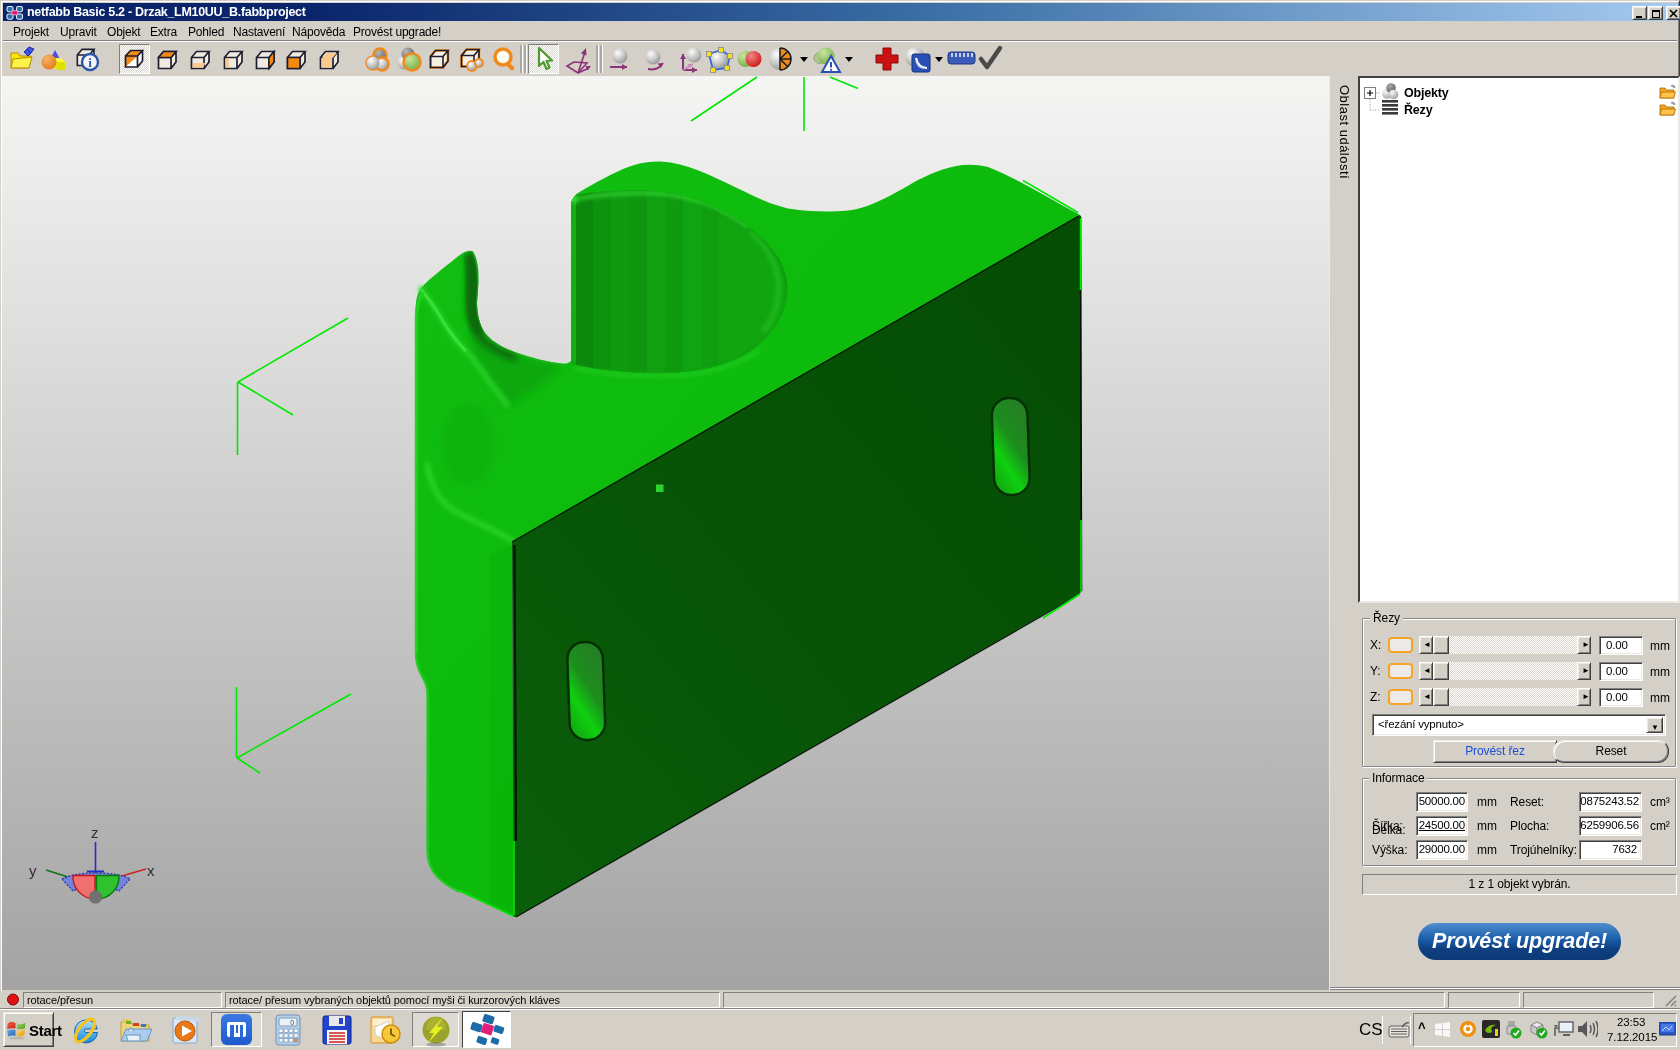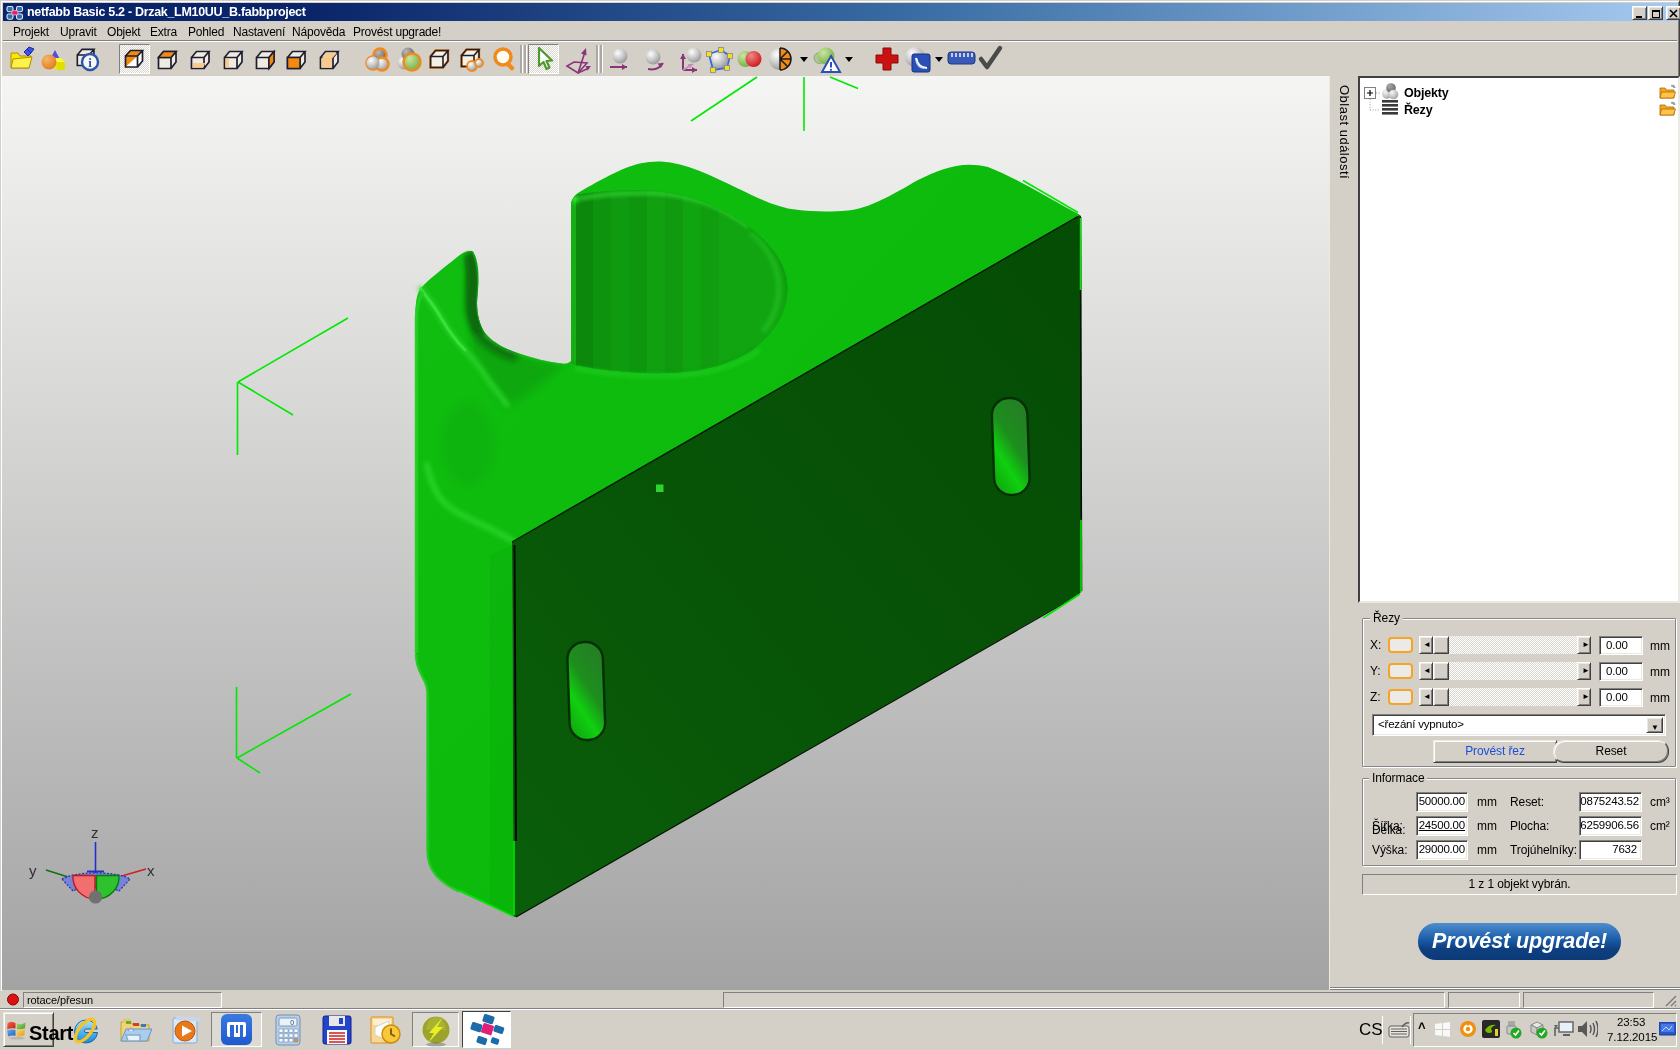--- a/index.html
+++ b/index.html
@@ -607,20 +607,21 @@
   <div class="abs" style="left:60px;top:320px;width:203px;height:37px;border-radius:18px;background:linear-gradient(#4E8FD0,#1B5CA8 45%,#0E3F80 70%,#0C3A78);text-align:center;line-height:36px;color:#fff;font-style:italic;font-weight:bold;font-size:21.5px;">Provést upgrade!</div>
 
   <div class="abs" style="left:-28px;top:384px;width:350px;height:3px;border-top:1px solid #808080;border-bottom:1px solid #808080;background:#fff;"></div>
 </div>
 
 <div id="statusbar" class="abs">
   <svg width="20" height="18" style="position:absolute;left:4px;top:0">
       <circle cx="9" cy="8.5" r="5.5" fill="#E01010" stroke="#701010" stroke-width="1"></circle>
     </svg>
   <div class="spanel" style="left:23px;width:199px;">rotace/přesun</div>
+  <div class="spanel" style="left:225px;width:495px;">rotace/ přesum vybraných objektů pomocí myši či kurzorových kláves</div>
   <div class="spanel" style="left:723px;width:722px;"></div>
   <div class="spanel" style="left:1448px;width:72px;"></div>
   <div class="spanel" style="left:1523px;width:131px;"></div>
   <svg width="14" height="14" style="position:absolute;left:1664px;top:3px;">
       <path d="M12,2 L2,12 M12,7 L7,12 M12,11 L11,12" stroke="#808080" stroke-width="1.5"></path>
     </svg>
 </div>
 
 <div id="taskbar" class="abs">
   <div class="abs raised2" style="left:3px;top:2px;width:51px;height:35px;background:#D4D0C8;">
@@ -642,21 +643,21 @@
             <stop offset="0" stop-color="#F8D848"></stop>
             <stop offset="1" stop-color="#E89818"></stop>
           </linearGradient>
       </defs>
       <path d="M1.5,3.5 Q4,1.2 6.5,2 Q8.5,2.6 9.5,3.2 L9.5,8.6 Q6,7.6 1.2,9.2 Z" fill="url(#wfr)"></path>
       <path d="M10.8,3.6 Q13.5,4.6 15.5,4.2 Q17.5,3.8 19.5,2.6 L19,8.2 Q15,9.6 10.8,9 Z" fill="url(#wfg)"></path>
       <path d="M1.1,10.6 Q5.5,9 9.5,10 L9.5,15.8 Q6,14.8 2.2,16.6 Z" fill="url(#wfb)"></path>
       <path d="M10.8,10.4 Q15,11.2 18.9,9.6 L18.4,15 Q14.5,17.2 10.8,16.2 Z" fill="url(#wfy)"></path>
       <ellipse cx="11" cy="18.2" rx="8" ry="1.4" fill="#888" opacity="0.35"></ellipse>
     </svg>
-    <span style="position:absolute;left:25px;top:9px;font-weight:bold;font-size:20px;letter-spacing:-0.3px;">Start</span>
+    <span style="position:absolute;left:25px;top:9px;font-weight:bold;font-size:15px;letter-spacing:-0.3px;">Start</span>
   </div>
 
   <svg width="32" height="34" style="position:absolute;left:70px;top:4px" viewBox="0 0 32 34">
     <defs>
         <linearGradient id="ieg" x1="0" y1="0" x2="0" y2="1">
           <stop offset="0" stop-color="#B8E0F8"></stop>
           <stop offset="0.5" stop-color="#58B4EE"></stop>
           <stop offset="1" stop-color="#1E88D8"></stop>
         </linearGradient>
       </defs>

